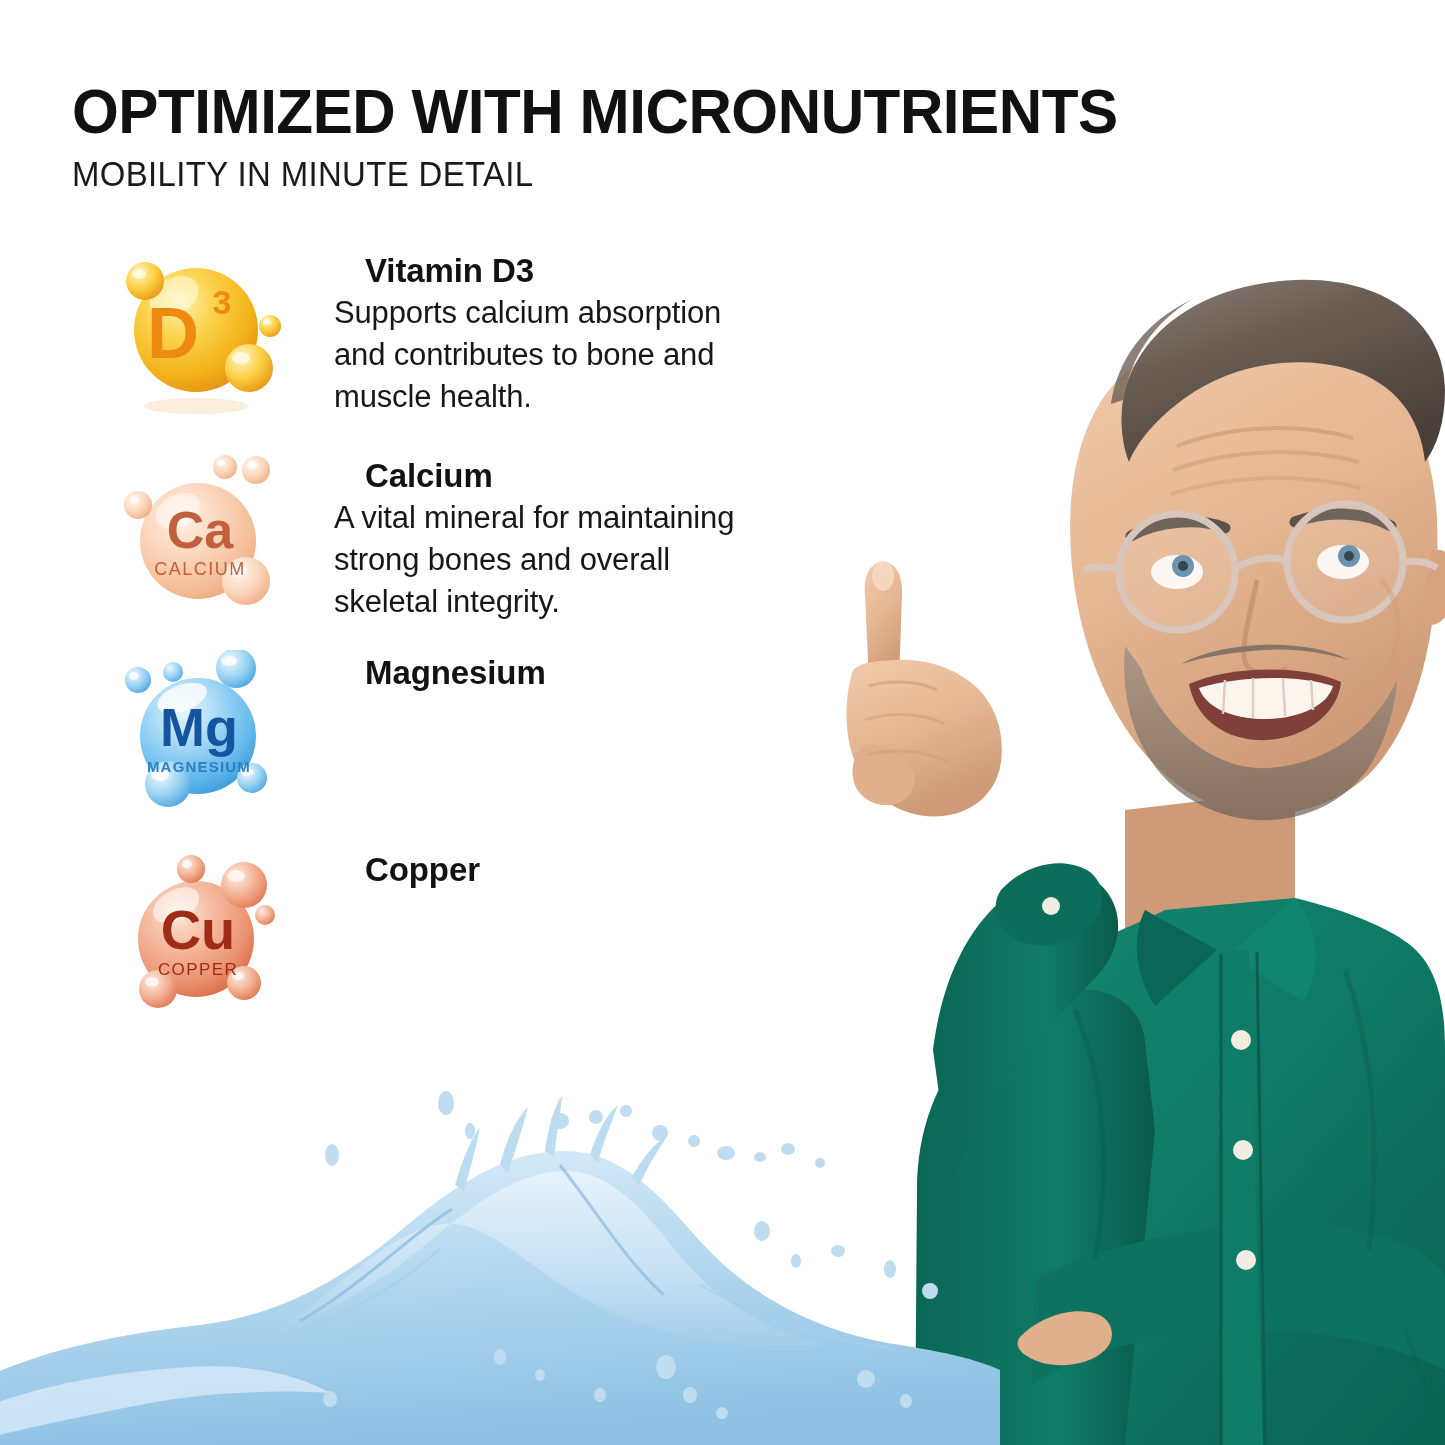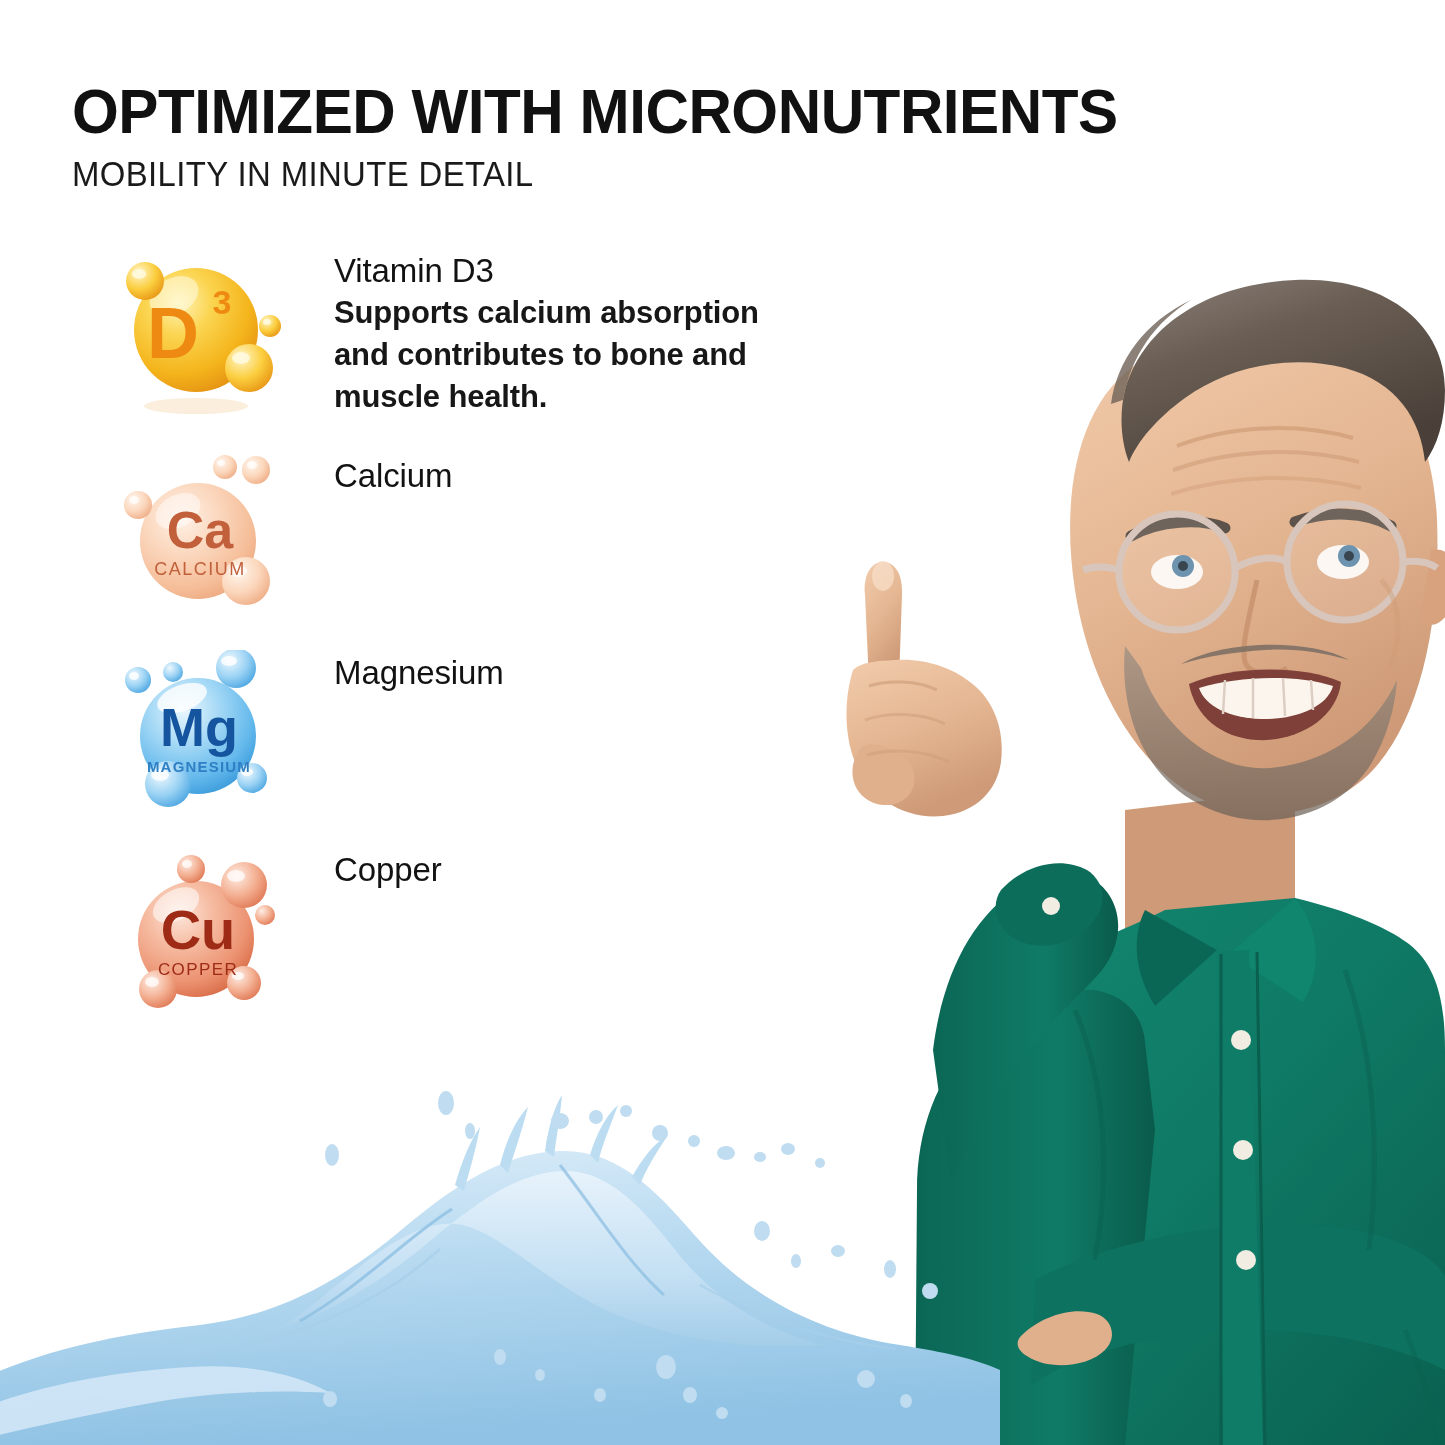--- a/index.html
+++ b/index.html
@@ -67,29 +67,30 @@
     display: flex;
     justify-content: center;
     align-items: flex-start;
   }
   .nutrient-text-cell {
     flex: 1 1 auto;
     padding-top: 2px;
   }
   .nutrient-title {
     font-family: "Liberation Sans", sans-serif;
-    font-weight: 400;
+    font-weight: 700;
     font-size: 33px;
     line-height: 42px;
     color: #121212;
     letter-spacing: -0.1px;
+    margin-left: 31px;
   }
   .nutrient-desc {
     font-family: "Liberation Sans", sans-serif;
-    font-weight: 700;
+    font-weight: 400;
     font-size: 31px;
     line-height: 42px;
     color: #171717;
     letter-spacing: -0.15px;
     white-space: pre-line;
   }
 
   
   .mol {
     position: relative;
@@ -353,20 +354,23 @@
             <ellipse cx="134" cy="12" rx="5" ry="4" fill="#FFFFFF" opacity="0.7"></ellipse>
             <circle cx="128" cy="128" r="24" fill="url(#caBub)"></circle>
             <ellipse cx="120" cy="118" rx="9" ry="6" fill="#FFFFFF" opacity="0.7"></ellipse>
             <text x="82" y="95" font-family="Liberation Sans, sans-serif" font-size="52" font-weight="700" fill="#C1603B" text-anchor="middle">Ca</text>
             <text x="82" y="122" font-family="Liberation Sans, sans-serif" font-size="18" font-weight="400" letter-spacing="1.5" fill="#C1603B" text-anchor="middle">CALCIUM</text>
           </svg>
         </div>
       </div>
       <div class="nutrient-text-cell">
         <div class="nutrient-title">Calcium</div>
+        <div class="nutrient-desc">A vital mineral for maintaining
+strong bones and overall
+skeletal integrity.</div>
       </div>
     </div>
 
     <div class="nutrient-row" style="margin-bottom:22px;">
       <div class="nutrient-icon-cell">
         <div class="mol">
           <svg viewBox="0 0 170 175" xmlns="http://www.w3.org/2000/svg" aria-hidden="true">
             <defs>
               <radialGradient id="mgMain" cx="0.38" cy="0.28" r="0.82">
                 <stop offset="0%" stop-color="#EAF7FE"></stop>

